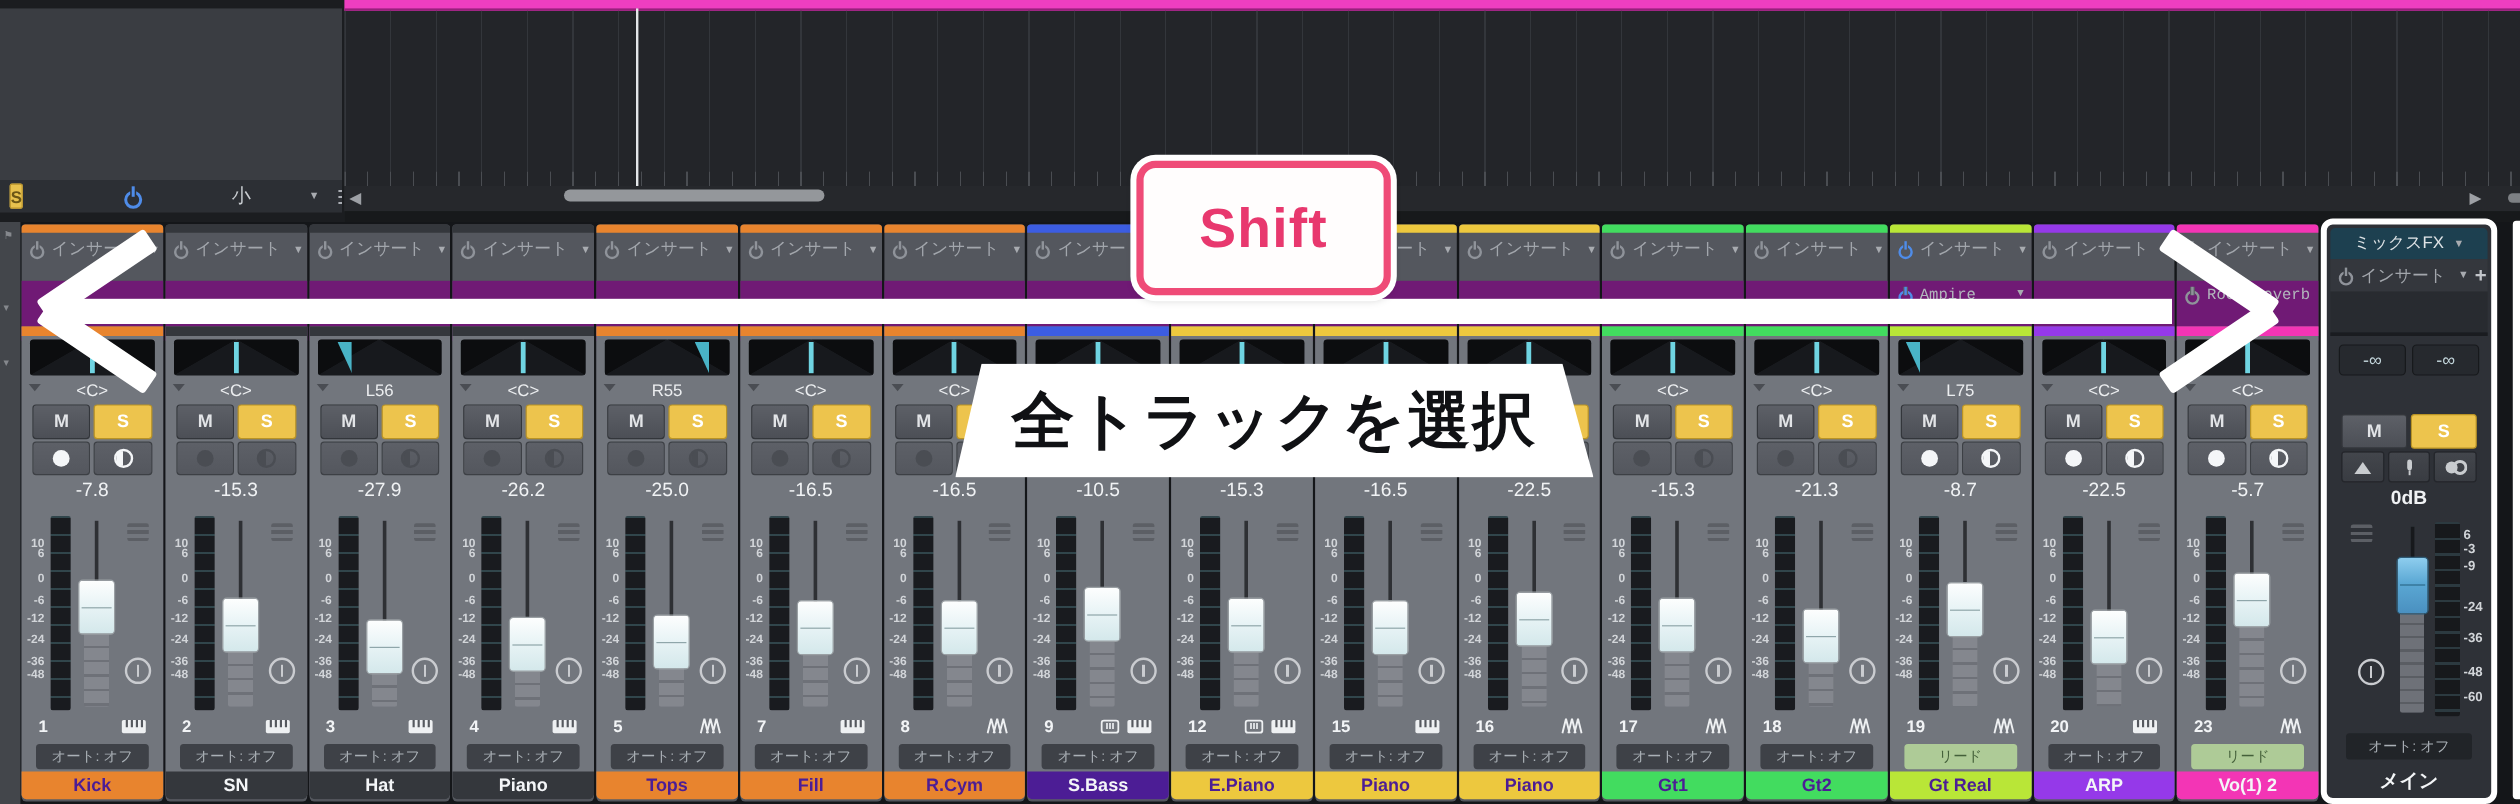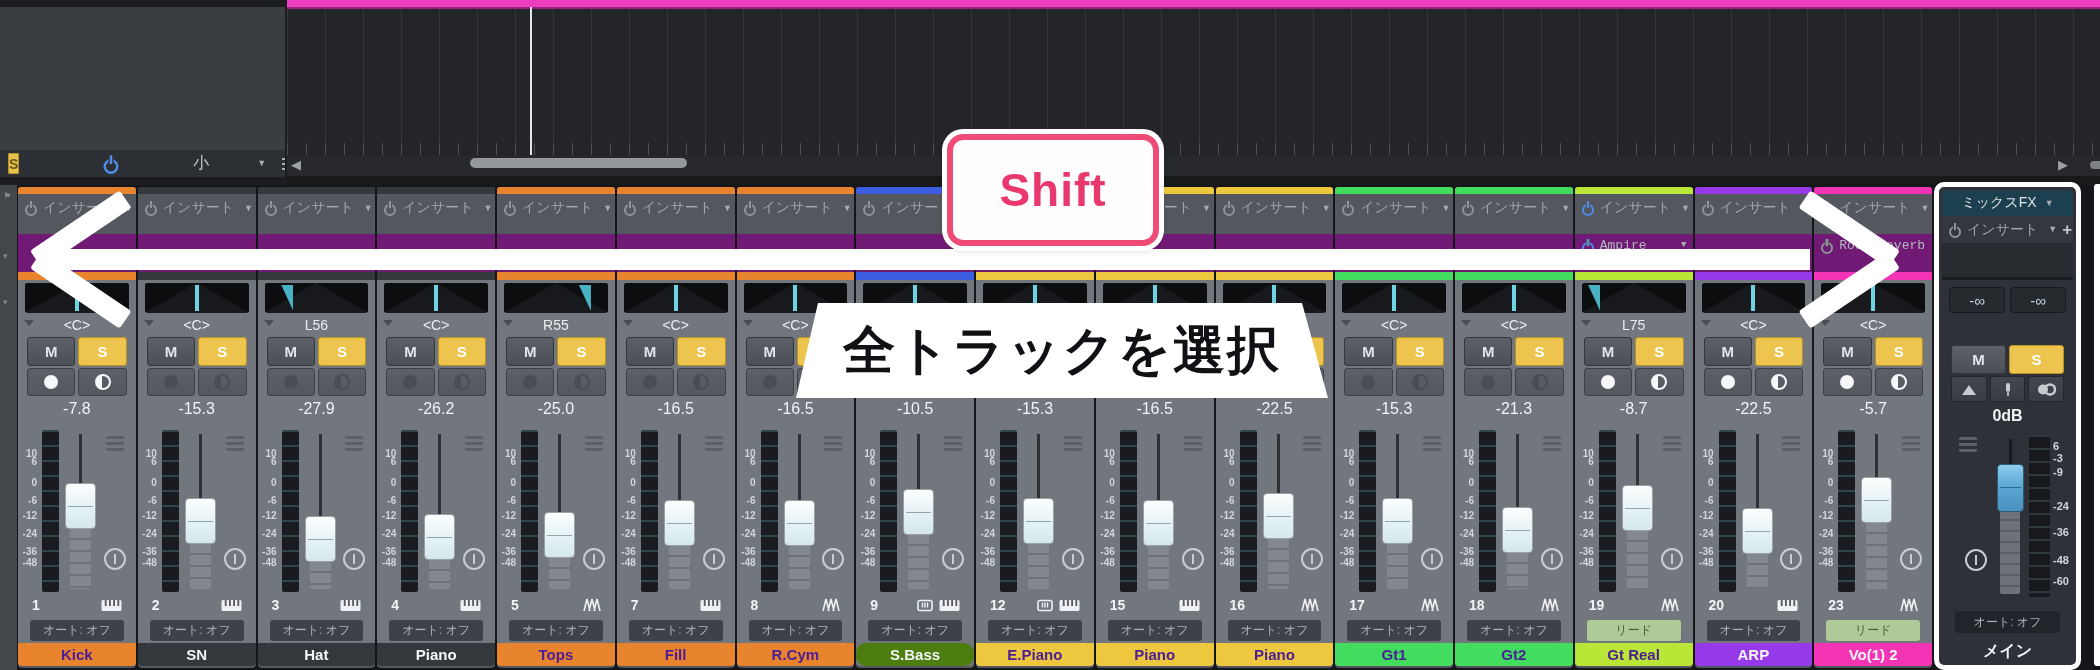--- a/index.html
+++ b/index.html
@@ -731,21 +731,21 @@
           <span class="keys-ic" style="display: inline-block;">
             <svg width="21" height="13" viewBox="0 0 21 13">
                     <rect x="0.5" y="1" width="20" height="11" rx="1.5" fill="#eef0f2"></rect>
                     <path d="M4.7 1v6 M8.9 1v6 M13.1 1v6 M17.3 1v6" stroke="#55585e" stroke-width="1.8"></path>
                   </svg>
           </span>
 
         </span>
       </div>
       <div class="auto-btn">オート: オフ</div>
-      <div class="name-bar name-light" style="background: #4d7c0f; border-radius: 10px;">S.Bass</div>
+      <div class="name-bar name-light" style="background: #4c1d95;">S.Bass</div>
     </div>
   </div>
         <div class="channel">
     <div class="strip1" style="background: rgb(237, 200, 62);"></div>
     <div class="ins-header">
       <span class="pwr ins-power"></span>
       <span class="ins-label">インサート</span>
       <span class="sp"></span>
       <span class="caret">▼</span>
       <span class="plus">+</span>

